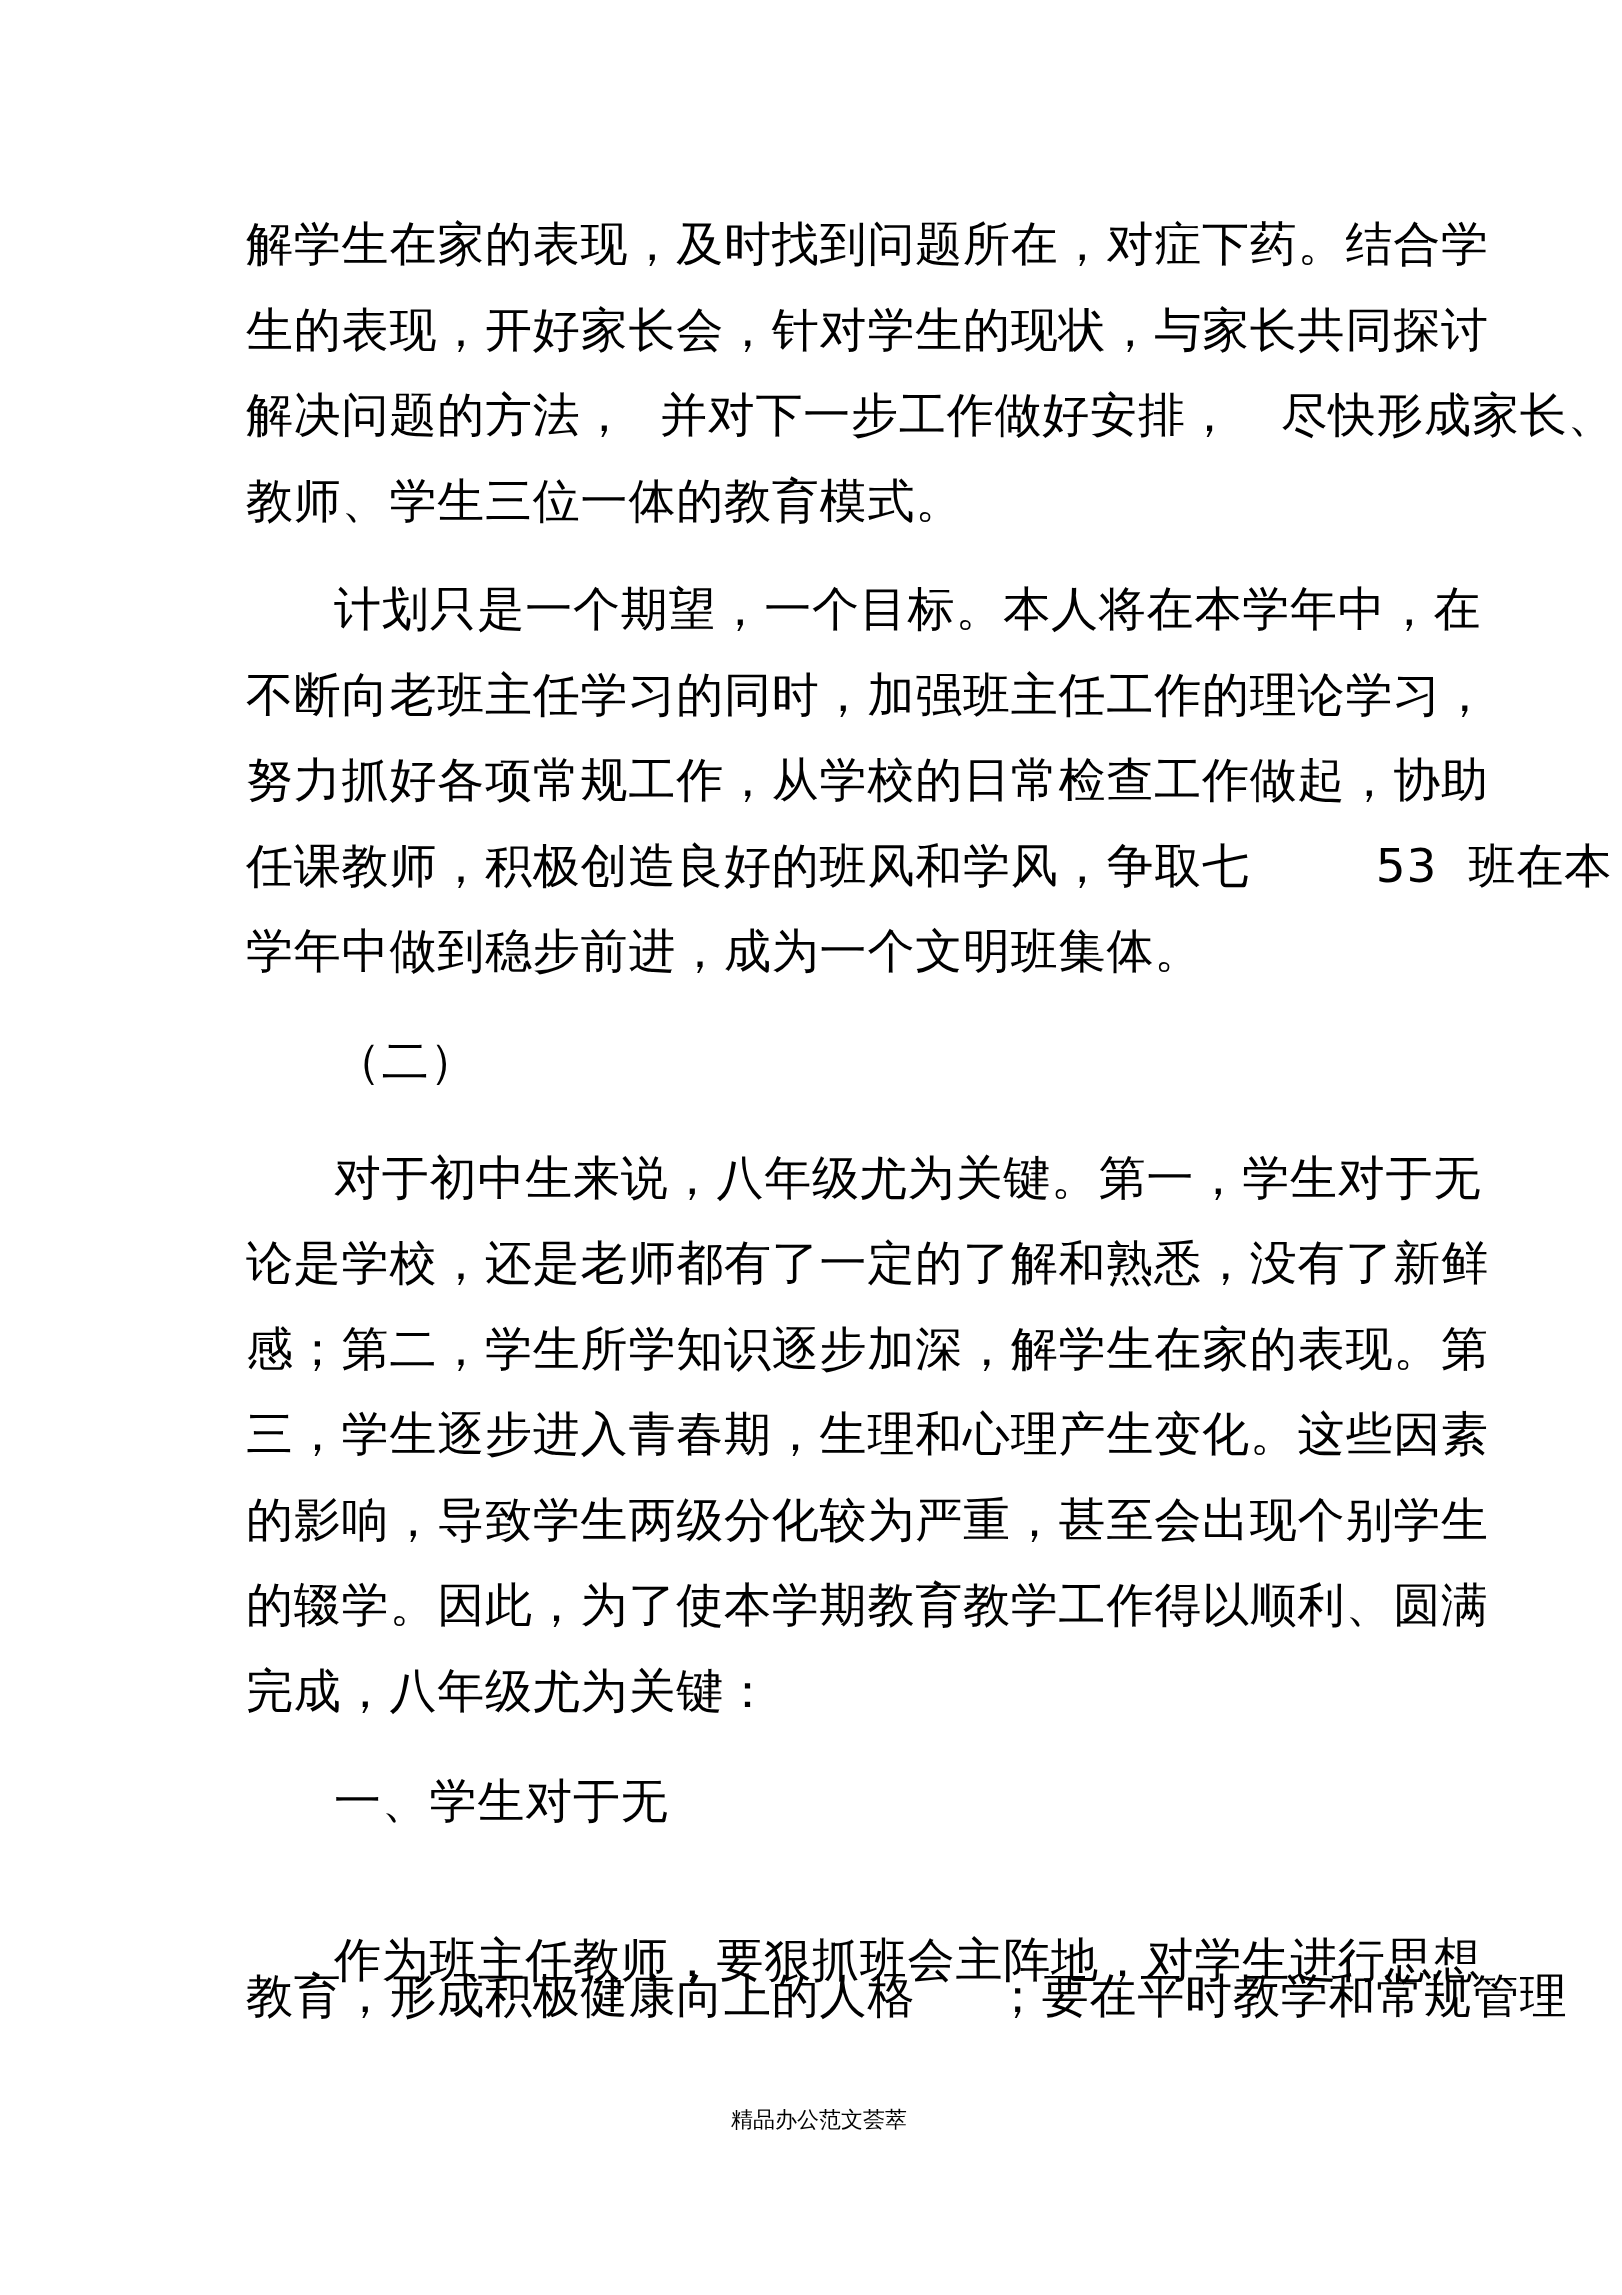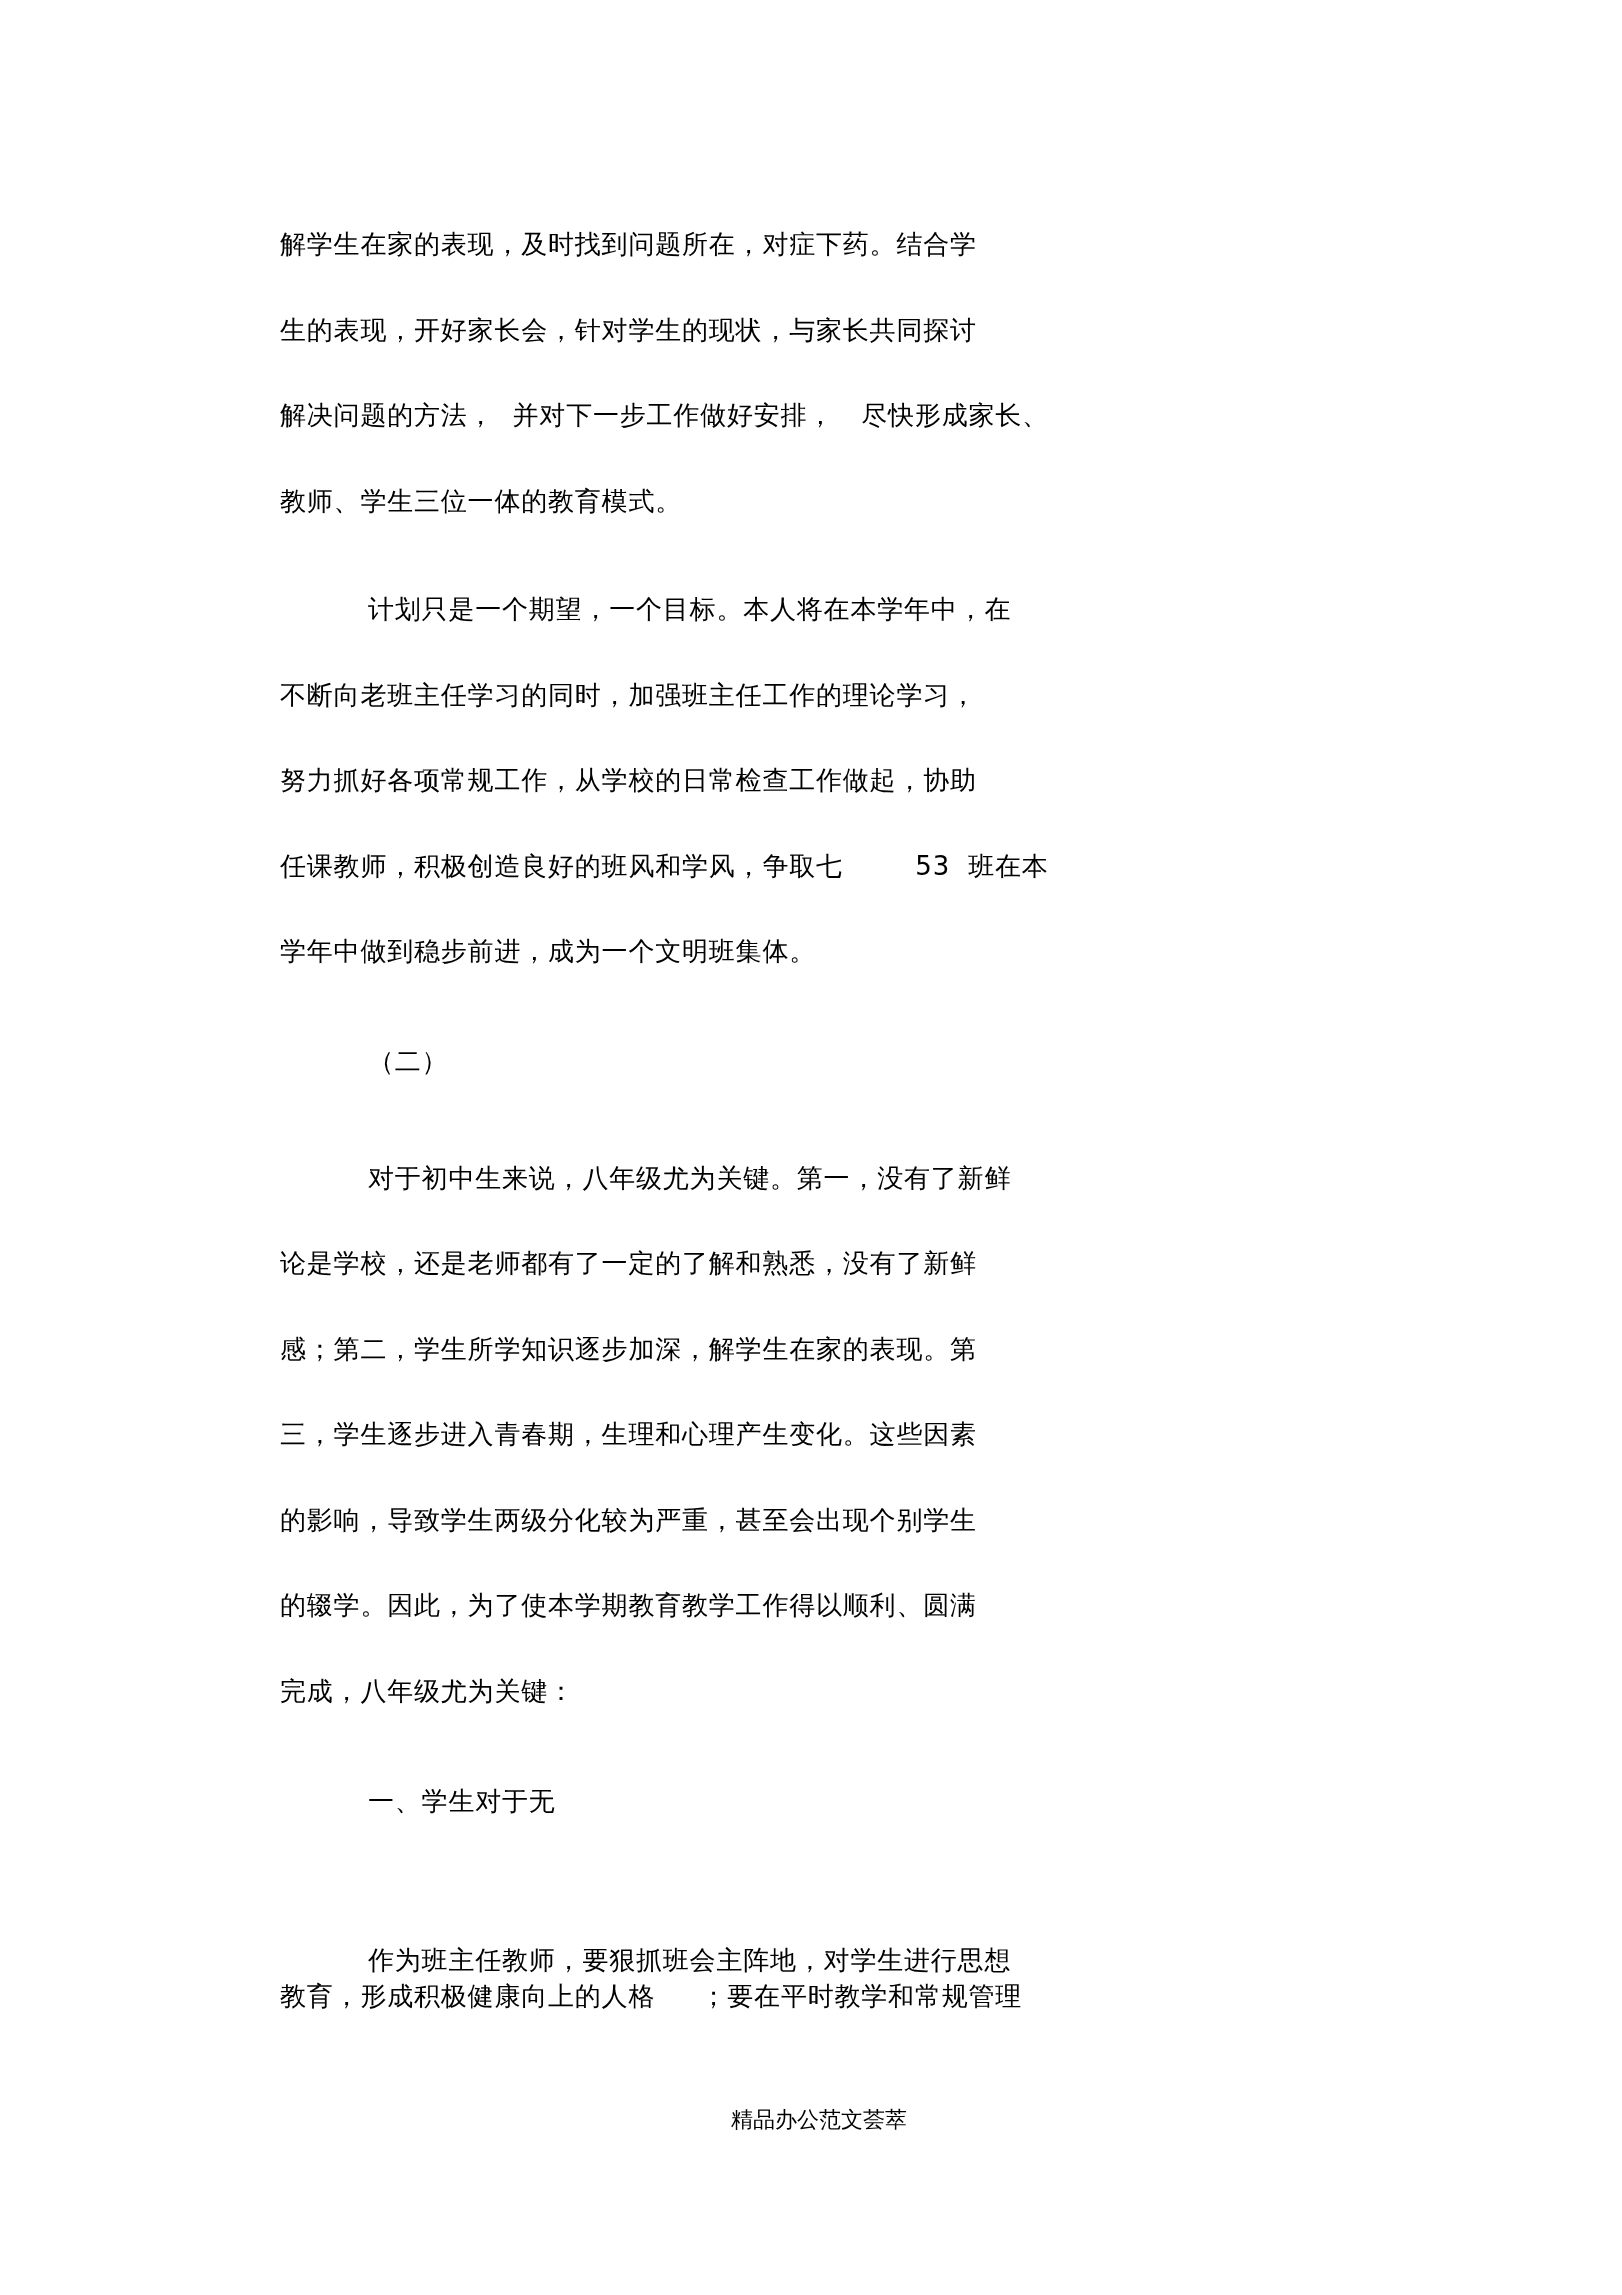--- a/index.html
+++ b/index.html
@@ -1,40 +1,40 @@
 <!DOCTYPE html>
 <html style="font-size:13px"><head>
 <meta charset="utf-8">
 <style>
   html, body { margin: 0; padding: 0; background: #ffffff; }
   body { width: 1622px; height: 2295px; position: relative; overflow: hidden;
          font-family: "DejaVu Sans", "Liberation Sans", sans-serif; color: #000; }
-  .line { position: absolute; left: 246px; font-size: 26px; line-height: 46px;
-          white-space: pre; letter-spacing: 0.8px; margin-left: 34px; }
+  .line { position: absolute; left: 246px; font-size: 47px; line-height: 46px;
+          white-space: pre; letter-spacing: 0.8px; }
   .indent { left: 334px; }
   .footer { position: absolute; top: 2105px; left: 0; width: 1622px; text-align: center;
             font-size: 22px; line-height: 29px; padding-left: 8.1px; }
 </style>
 </head>
 <body>
 
 <div class="line" style="top:221px">解学生在家的表现，及时找到问题所在，对症下药。结合学</div>
 <div class="line" style="top:307px">生的表现，开好家长会，针对学生的现状，与家长共同探讨</div>
 <div class="line" style="top:392px">解决问题的方法，  并对下一步工作做好安排，   尽快形成家长、</div>
 <div class="line" style="top:478px">教师、学生三位一体的教育模式。</div>
 
 <div class="line indent" style="top:586px">计划只是一个期望，一个目标。本人将在本学年中，在</div>
 <div class="line" style="top:672px">不断向老班主任学习的同时，加强班主任工作的理论学习，</div>
 <div class="line" style="top:757px">努力抓好各项常规工作，从学校的日常检查工作做起，协助</div>
 <div class="line" style="top:843px">任课教师，积极创造良好的班风和学风，争取七        53  班在本</div>
 <div class="line" style="top:928px">学年中做到稳步前进，成为一个文明班集体。</div>
 
 <div class="line indent" style="top:1038px">（二）</div>
 
-<div class="line indent" style="top:1155px">对于初中生来说，八年级尤为关键。第一，没有了新鲜</div>
+<div class="line indent" style="top:1155px">对于初中生来说，八年级尤为关键。第一，学生对于无</div>
 <div class="line" style="top:1240px">论是学校，还是老师都有了一定的了解和熟悉，没有了新鲜</div>
 <div class="line" style="top:1326px">感；第二，学生所学知识逐步加深，解学生在家的表现。第</div>
 <div class="line" style="top:1411px">三，学生逐步进入青春期，生理和心理产生变化。这些因素</div>
 <div class="line" style="top:1497px">的影响，导致学生两级分化较为严重，甚至会出现个别学生</div>
 <div class="line" style="top:1582px">的辍学。因此，为了使本学期教育教学工作得以顺利、圆满</div>
 <div class="line" style="top:1668px">完成，八年级尤为关键：</div>
 
 <div class="line indent" style="top:1778px">一、学生对于无</div>
 
 <div class="line indent" style="top:1937px">作为班主任教师，要狠抓班会主阵地，对学生进行思想</div>

